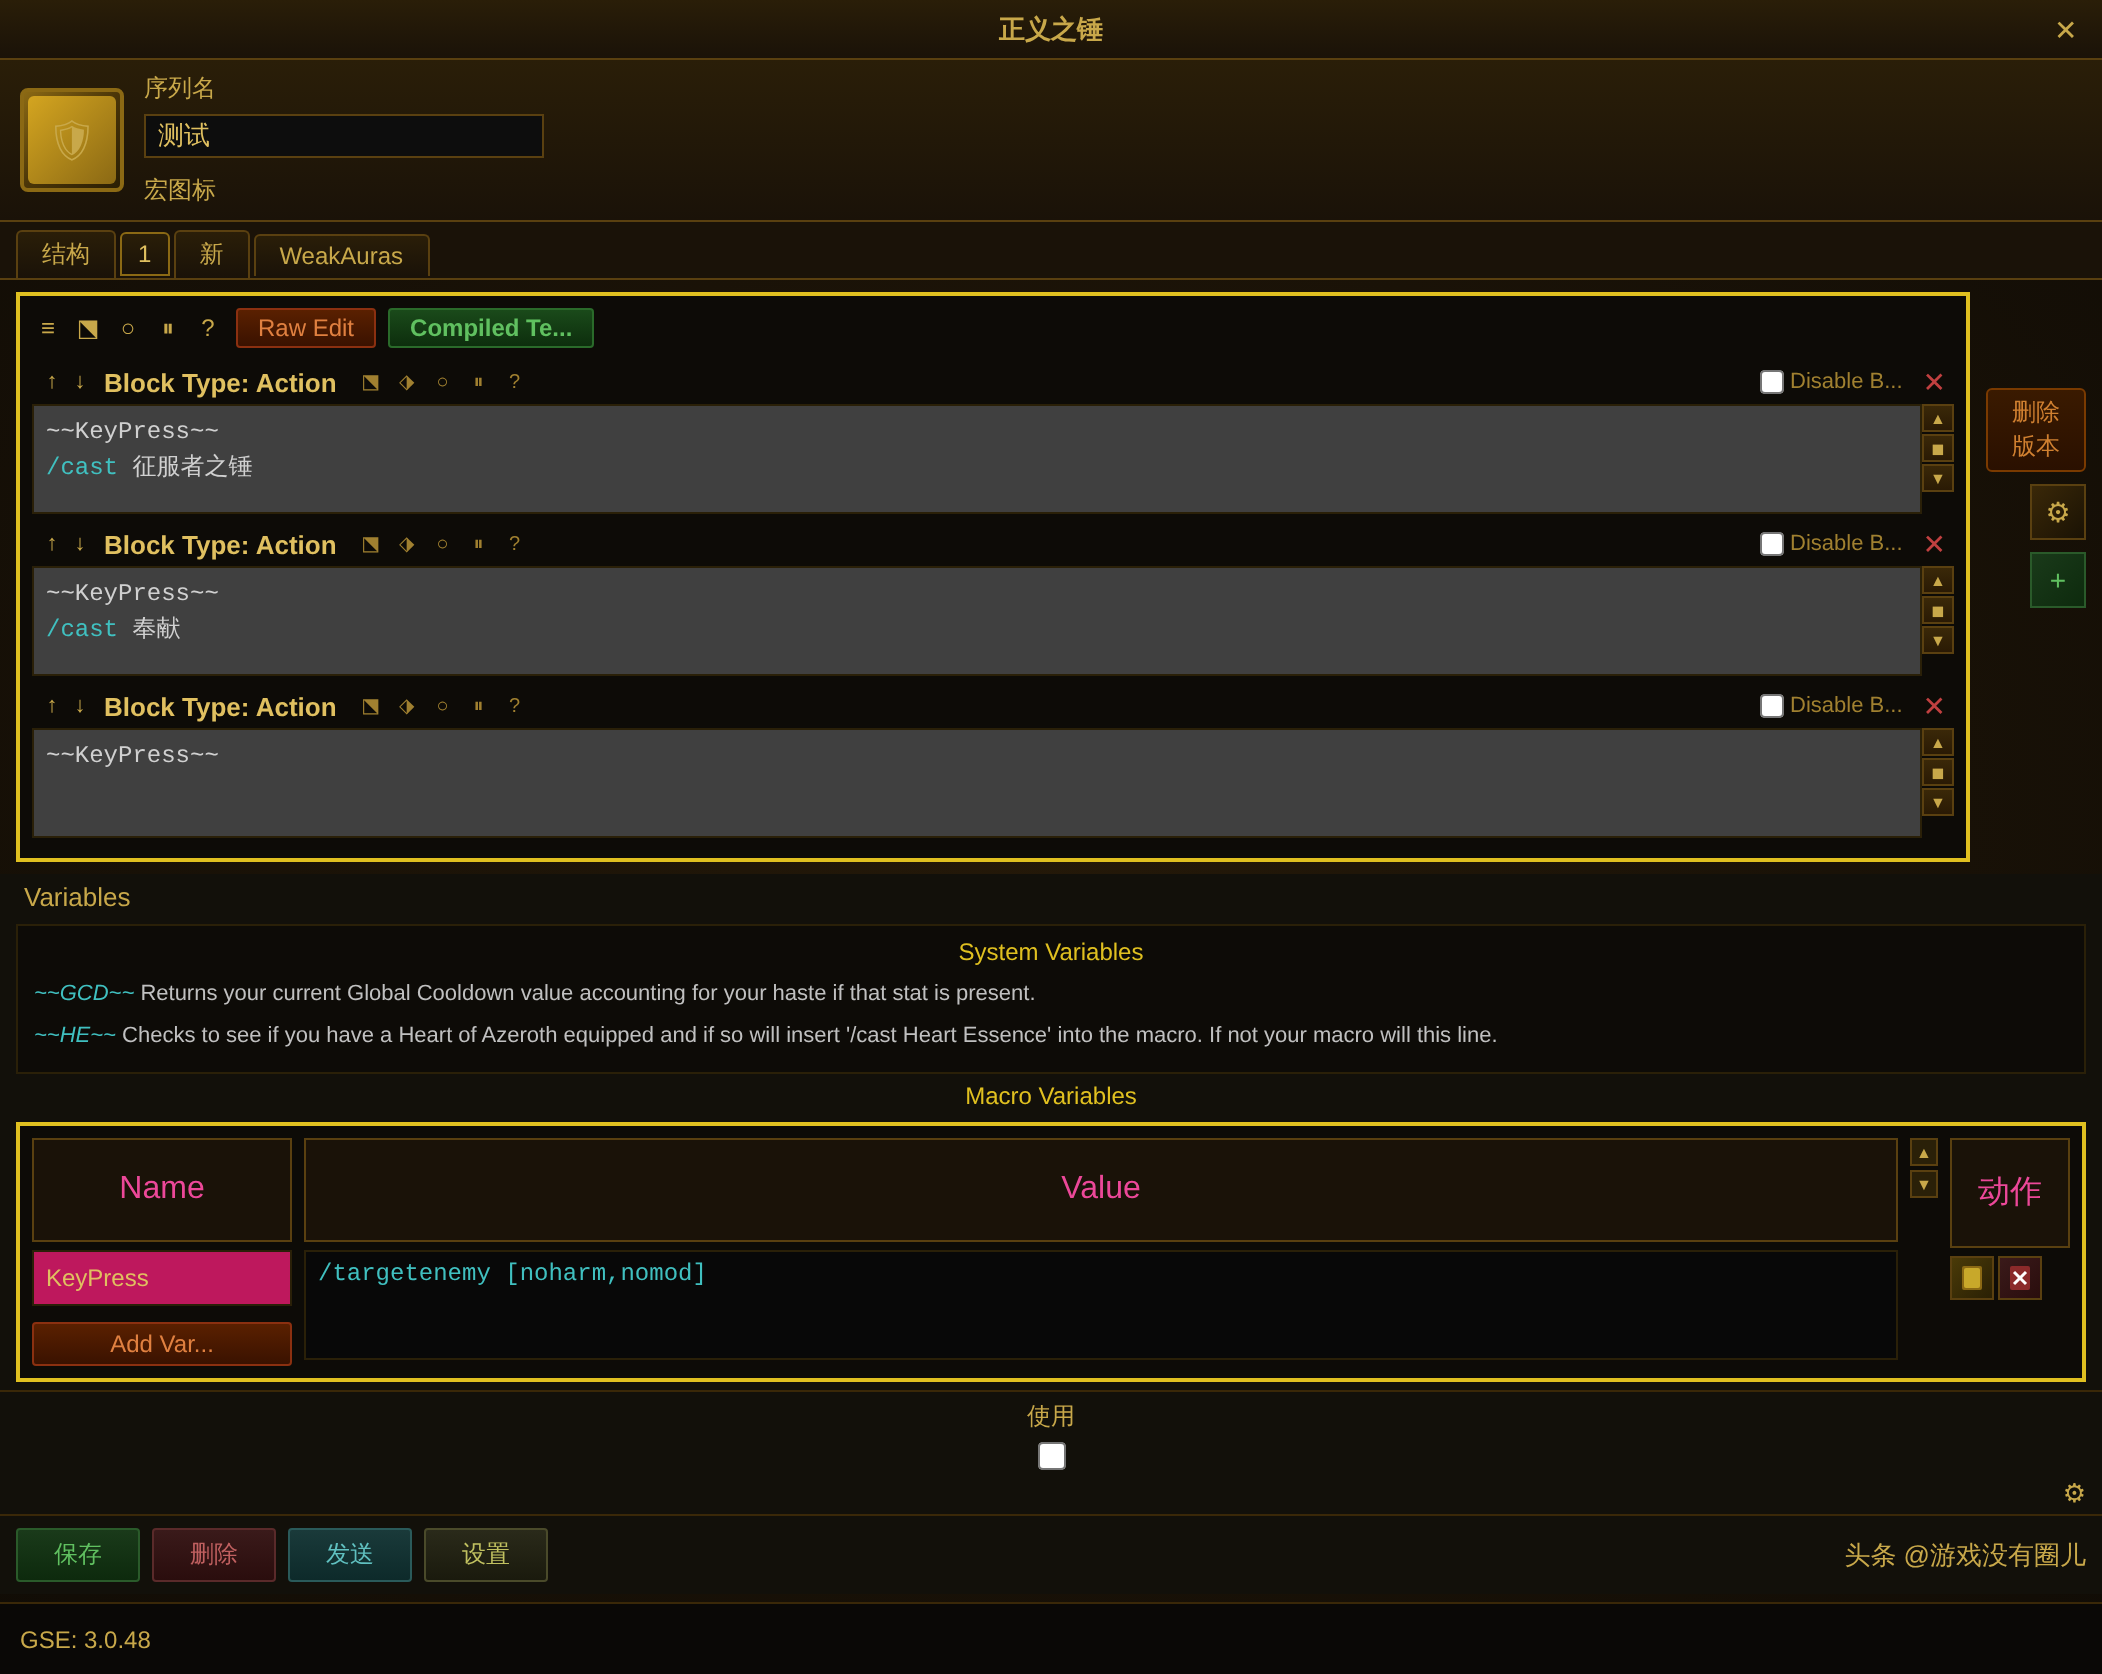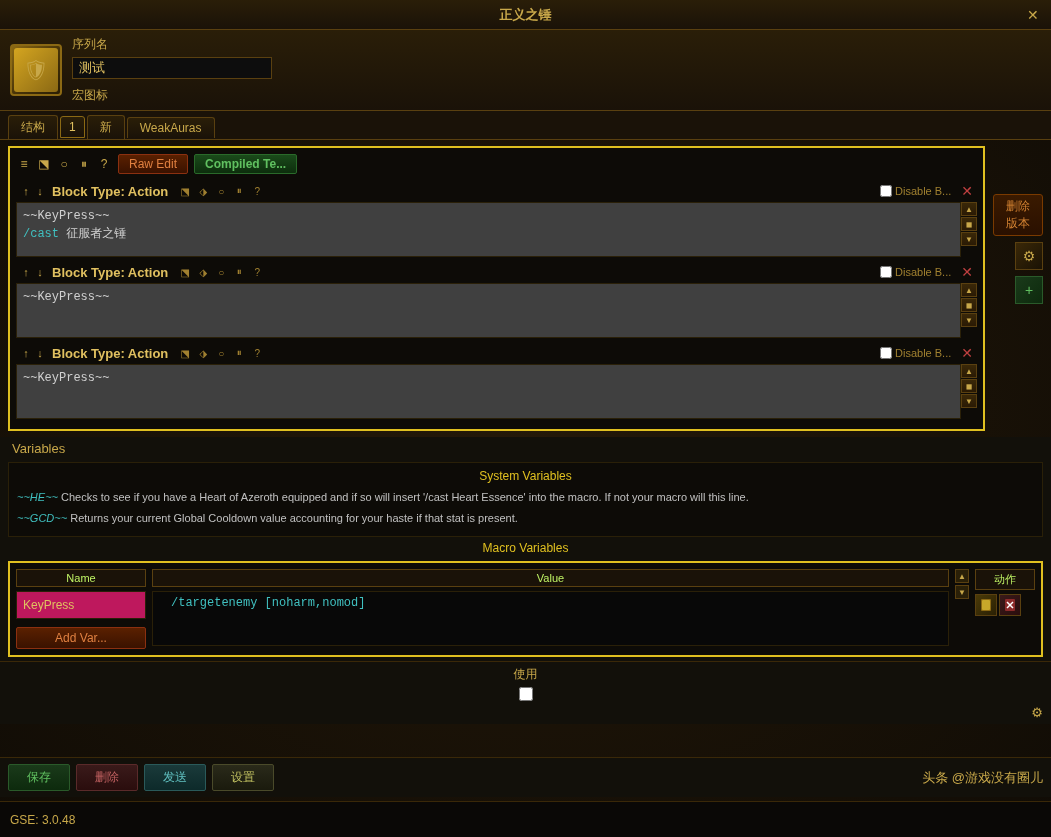--- a/index.html
+++ b/index.html
@@ -316,24 +316,24 @@
       gap: 6px;
       align-items: flex-start;
     }
     .var-name-col {
       display: flex;
       flex-direction: column;
       gap: 4px;
       width: 130px;
     }
     .var-col-header {
-      color: #bef264;
-      font-size: 11px;
+      color: #ec4899;
+      font-size: 16px;
       border: 1px solid #5a4010;
-      padding: 2px 6px;
+      padding: 16px 6px;
       background: #1a1208;
       text-align: center;
     }
     .var-name-input {
       background: #be185d;
       border: 1px solid #2a2008;
       color: #e0c060;
       padding: 3px 6px;
       font-size: 12px;
       width: 100%;
@@ -344,21 +344,21 @@
       flex-direction: column;
       gap: 4px;
       flex: 1;
     }
     .var-value-textarea {
       width: 100%;
       height: 55px;
       background: #080808;
       border: 1px solid #2a2008;
       color: #40c0c0;
-      padding: 4px 18px;
+      padding: 4px 6px;
       font-size: 12px;
       font-family: 'Courier New', monospace;
       resize: none;
     }
     .var-action-col {
       display: flex;
       flex-direction: column;
       gap: 4px;
       width: 60px;
     }
@@ -645,20 +645,21 @@
           </div>
           <div class="disable-check">
             <input type="checkbox" style="">
             <span>Disable B...</span>
           </div>
           <span class="delete-block">✕</span>
         </div>
         <div class="block-text-wrap">
           <div class="block-text-area">
             <div>~~KeyPress~~</div>
+            <div><span style="color:#40c0c0;">/cast</span> <span>奉献</span></div>
           </div>
           <div class="block-right-btns">
             <div class="brb">▲</div>
             <div class="brb">◼</div>
             <div class="brb">▼</div>
           </div>
         </div>
       </div>
 
       <div class="block-section">
@@ -701,24 +702,24 @@
       <div class="top-right-icon-btn" style="background:linear-gradient(135deg,#1a3a1a,#0d2a0d);border-color:#2a5a2a;color:#60c060;">+</div>
     </div>
   </div>
 
   <div class="variables-section">
     <div class="variables-title">Variables</div>
 
     <div style="background:#0d0b07;border:1px solid #2a2008;padding:6px 8px;margin-bottom:4px;">
       <div class="system-variables-header">System Variables</div>
       <div class="sys-var-text">
+        <span style="color:#40c0c0;font-style:italic;">~~GCD~~</span><span> Returns your current Global Cooldown value accounting for your haste if that stat is present.</span>
+      </div>
+      <div class="sys-var-text">
         <span style="color:#40c0c0;font-style:italic;">~~HE~~</span><span> Checks to see if you have a Heart of Azeroth equipped and if so will insert '/cast Heart Essence' into the macro.  If not your macro will this line.</span>
-      </div>
-      <div class="sys-var-text">
-        <span style="color:#40c0c0;font-style:italic;">~~GCD~~</span><span> Returns your current Global Cooldown value accounting for your haste if that stat is present.</span>
       </div>
     </div>
 
     <div class="macro-variables-header">Macro Variables</div>
 
     <div class="var-editor">
 
       <div class="var-name-col">
         <div class="var-col-header">Name</div>
         <input class="var-name-input" type="text" value="KeyPress" style="">

